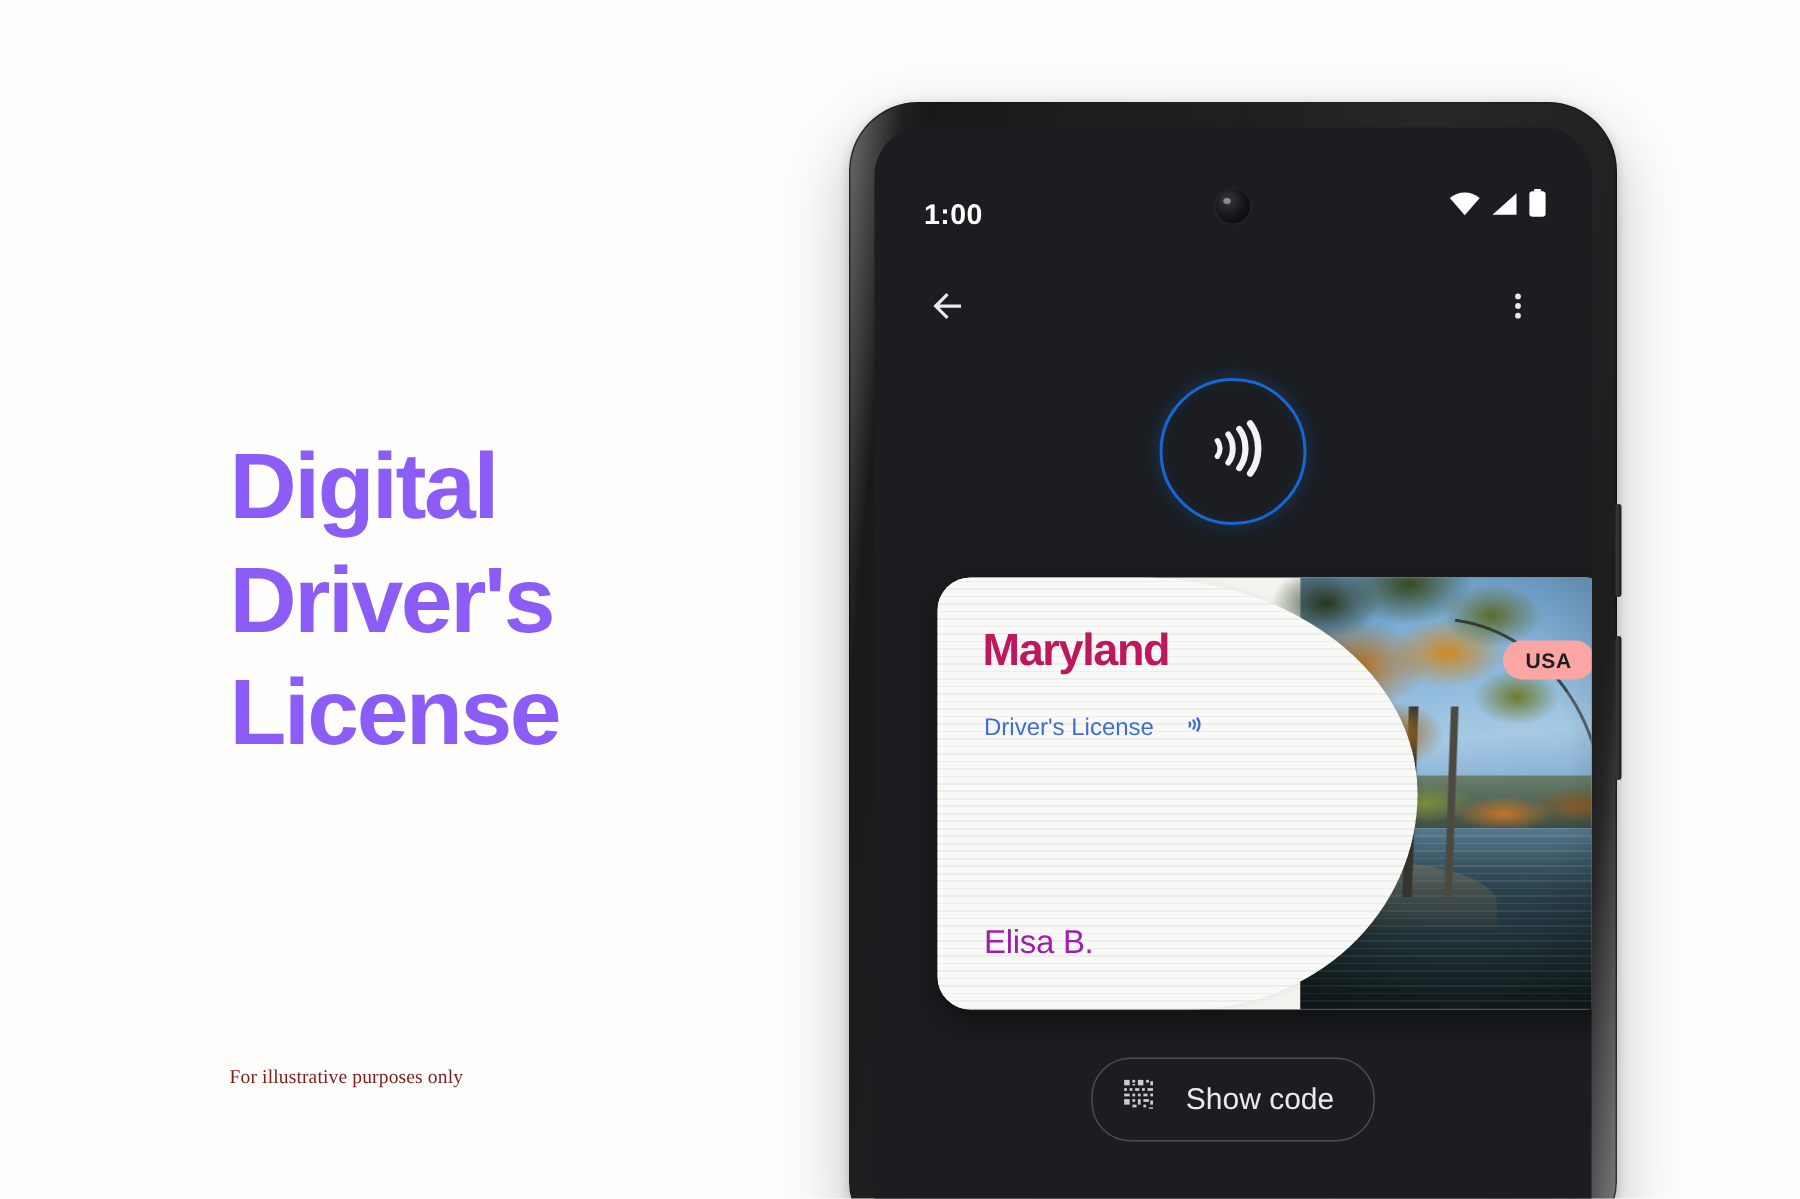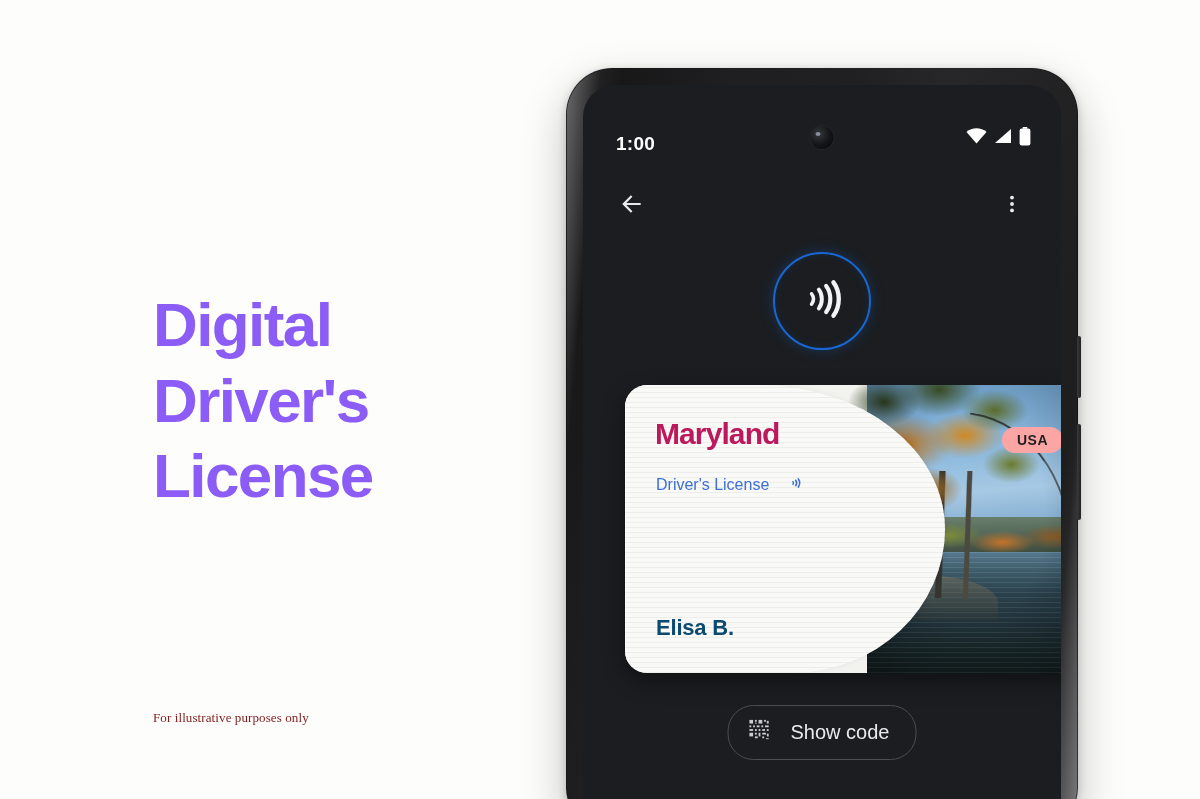--- a/index.html
+++ b/index.html
@@ -238,23 +238,23 @@
     color: #3d6fd4;
     display: flex;
     align-items: center;
     gap: 19px;
   }
   .card-name {
     position: absolute;
     left: 31px;
     bottom: 32px;
     font-size: 22px;
-    font-weight: 700;
+    font-weight: 400;
     letter-spacing: -0.2px;
-    color: #0c4a6e;
+    color: #a21caf;
   }
 
   .usa-badge {
     position: absolute;
     right: 16px;
     top: 18px;
     padding: 5px 15px;
     border-radius: 14px;
     background: #fca5a5;
     font-size: 14px;

